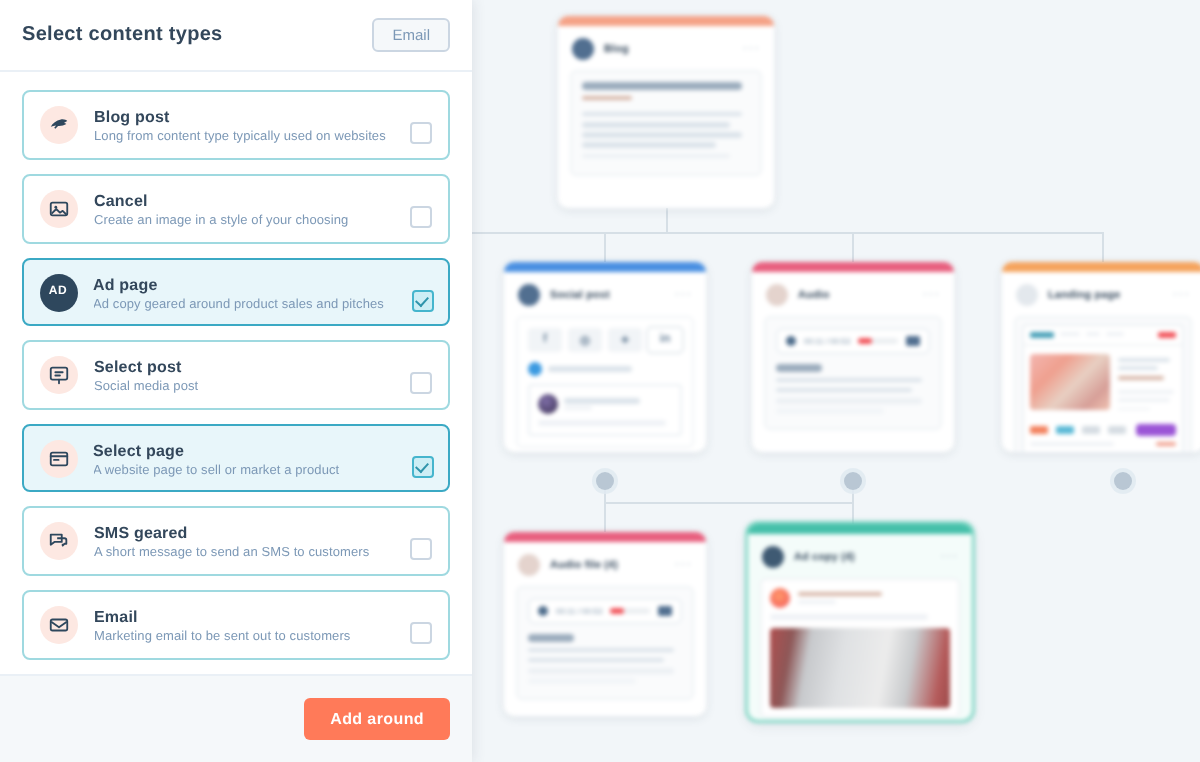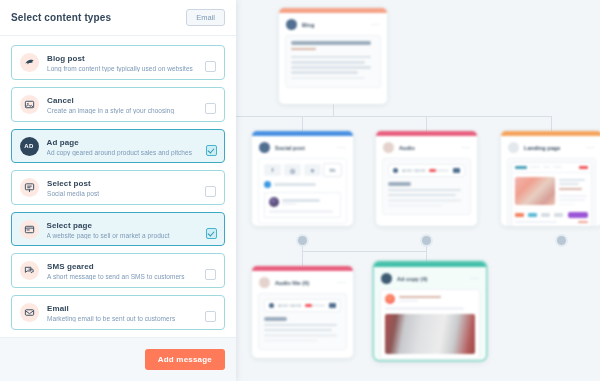--- a/index.html
+++ b/index.html
@@ -599,18 +599,18 @@
         <div class="opt-text">
           <div class="opt-title">Email</div>
           <div class="opt-desc">Marketing email to be sent out to customers</div>
         </div>
         <div class="opt-check"></div>
       </div>
 
     </div>
 
     <div class="panel-footer">
-      <button class="add-btn">Add message</button>
+      <button class="add-btn">Add around</button>
     </div>
 
   </div>
 
 </div>
 
 </body></html>

